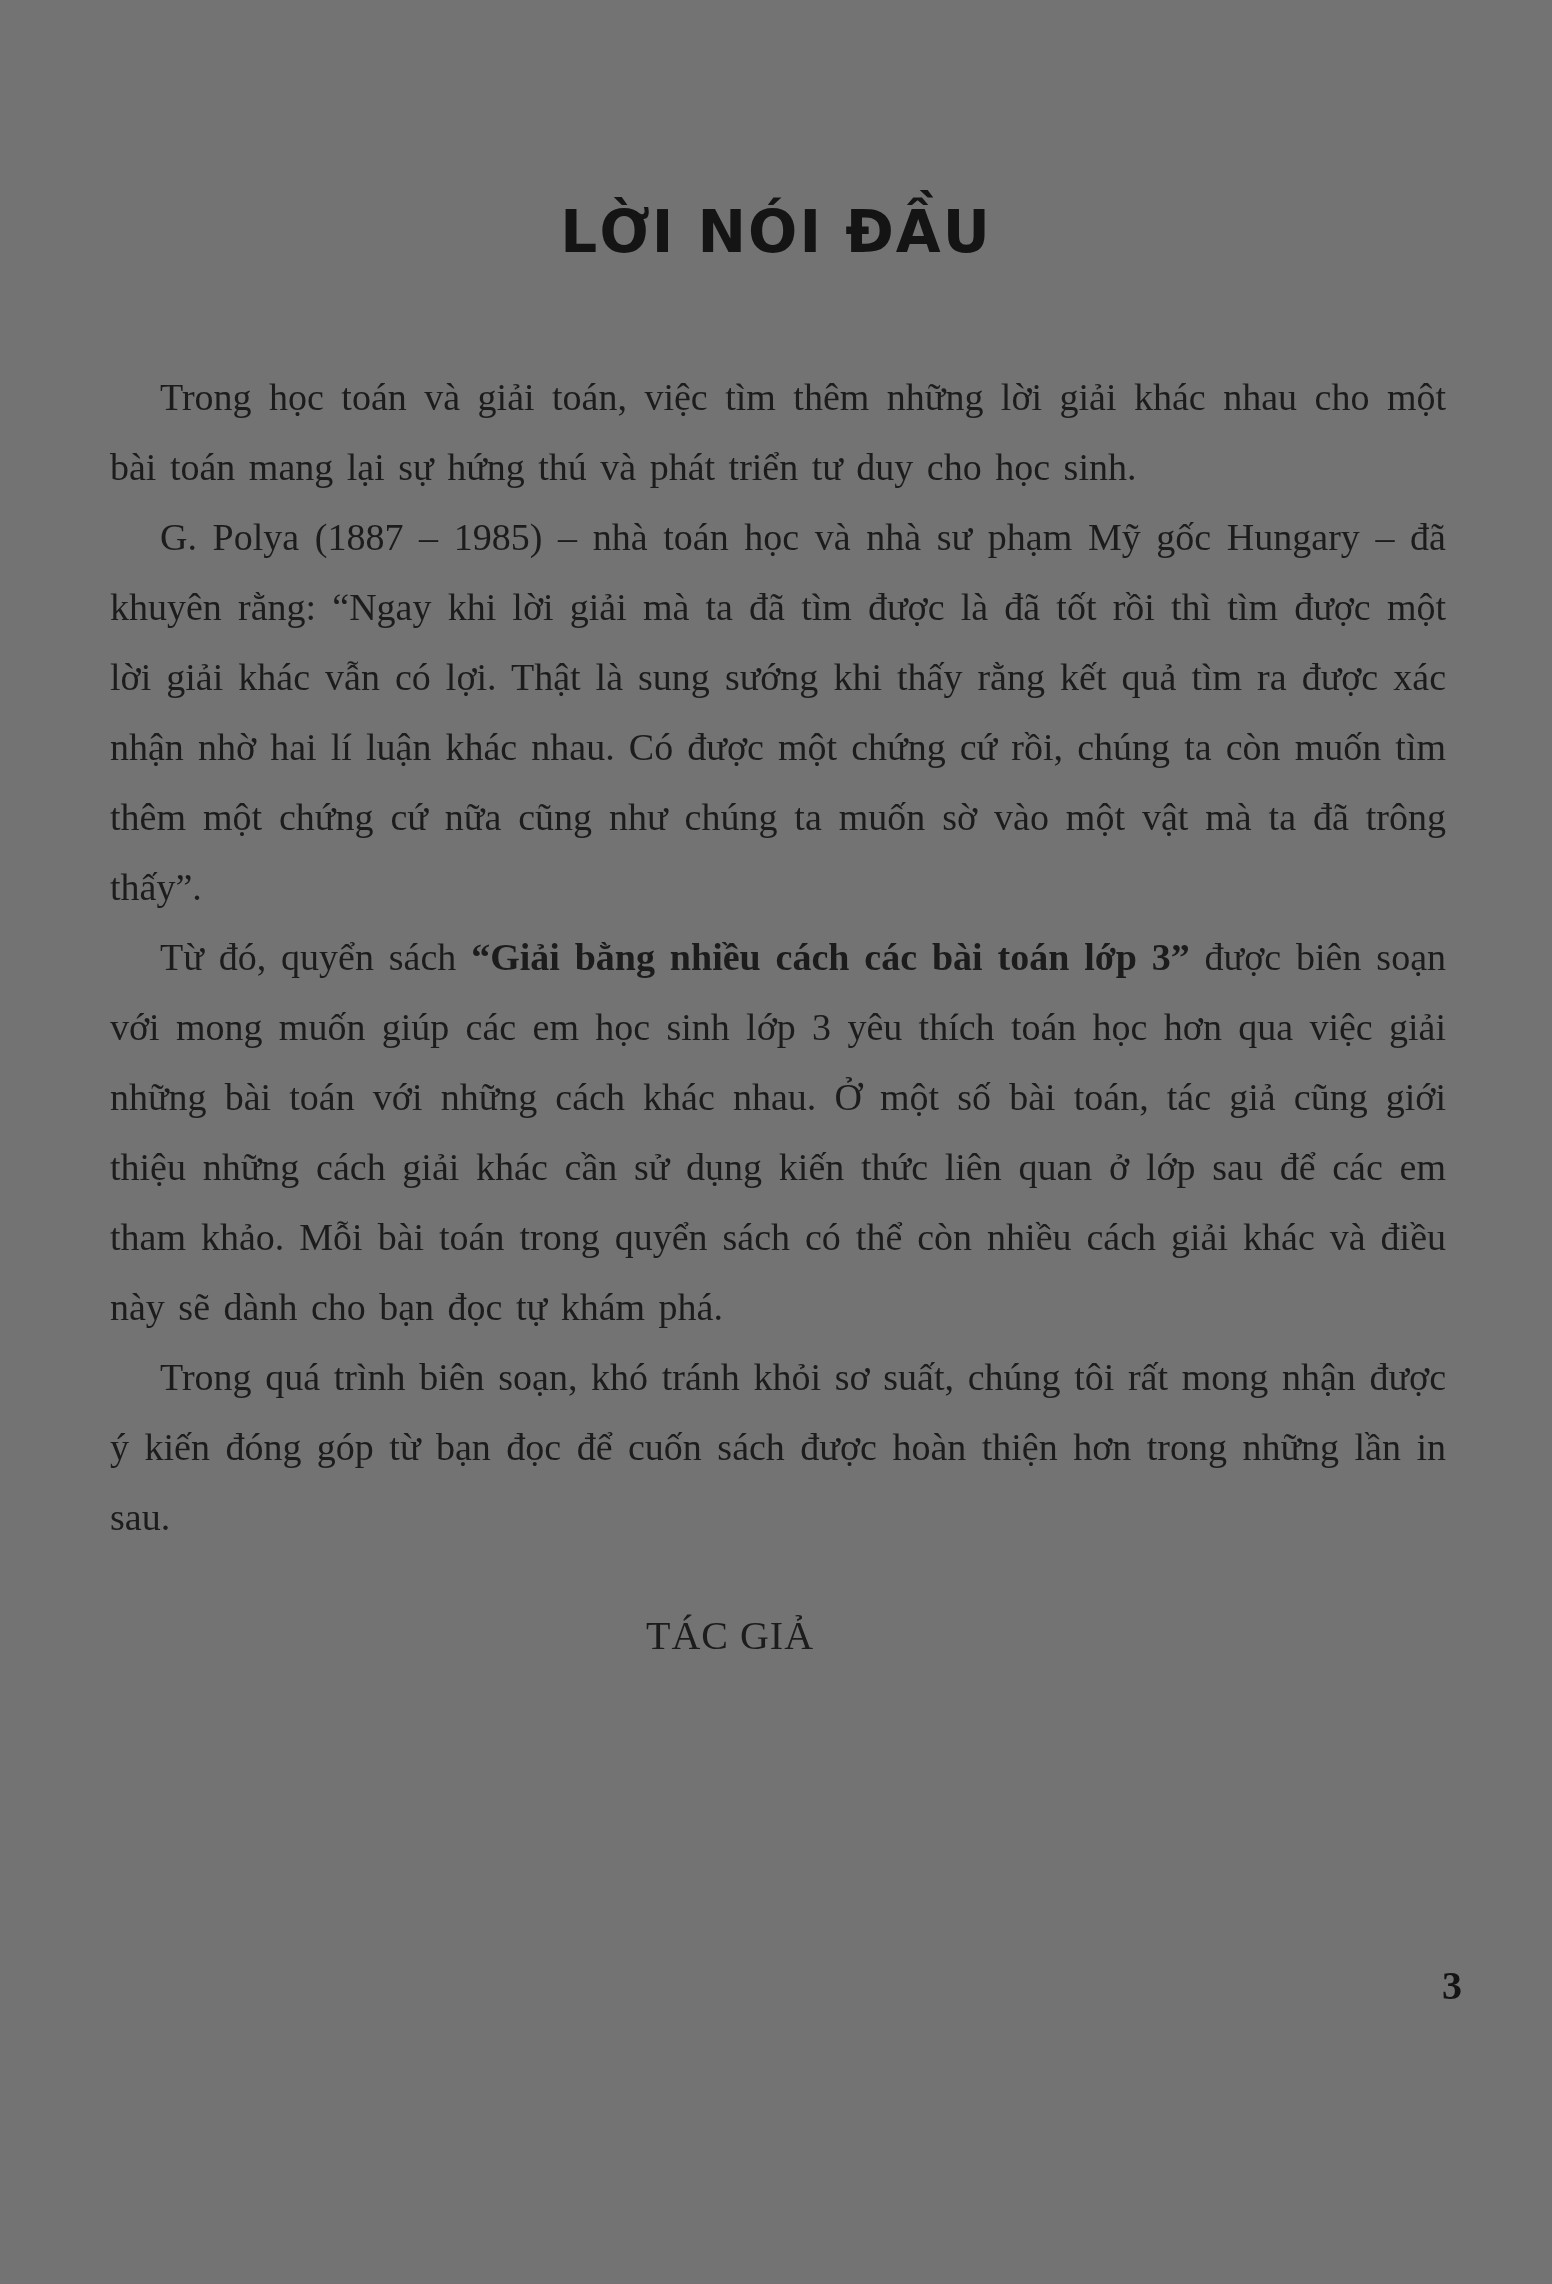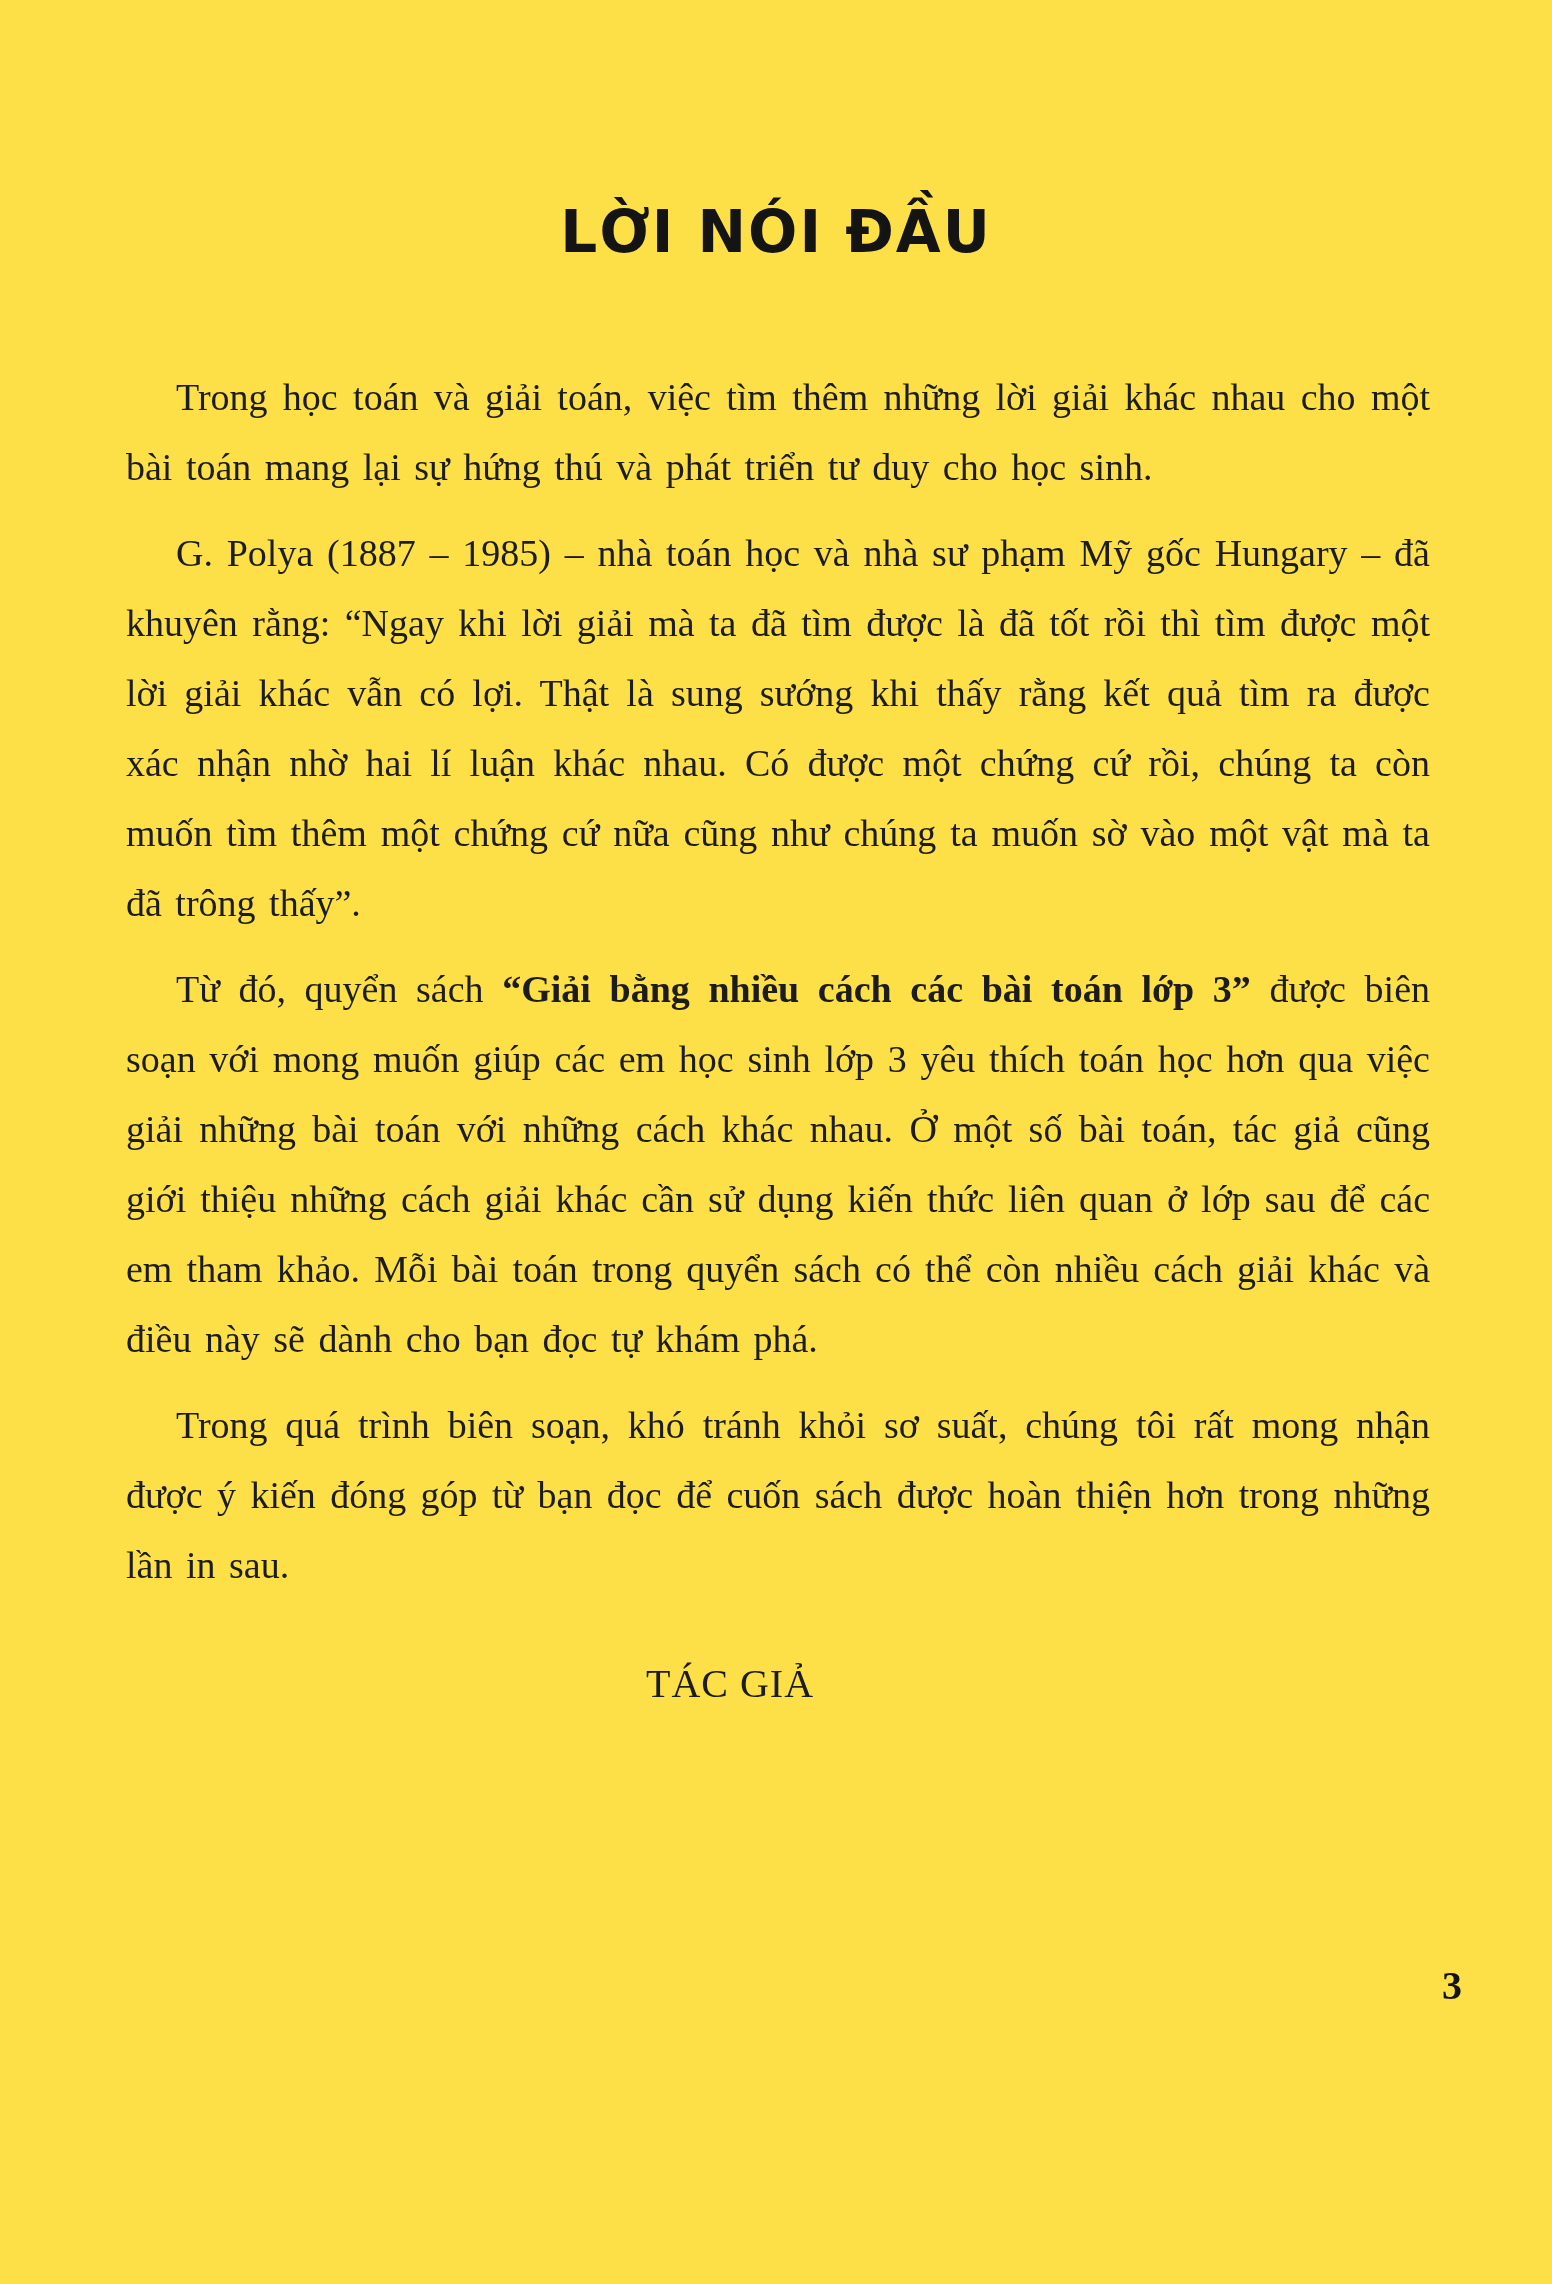--- a/index.html
+++ b/index.html
@@ -4,21 +4,21 @@
 <style>
   html, body {
     margin: 0;
     padding: 0;
     background: #ffffff;
   }
   .page {
     position: relative;
     width: 1552px;
     height: 2284px;
-    background: #fde047;
+    background: #737373;
     overflow: hidden;
     font-family: "Liberation Serif", serif;
     color: #1c1c1c;
     box-sizing: border-box;
     padding-top: 198px;
   }
   .page-title {
     margin: 0 0 96px 0;
     text-align: center;
     font-family: "DejaVu Sans", sans-serif;
@@ -28,21 +28,21 @@
     color: #141414;
   }
   .content {
     margin: 0 106px 0 110px;
     font-size: 38px;
     line-height: 70px;
     text-align: justify;
     word-spacing: 4px;
   }
   .content p {
-    margin: 16px;
+    margin: 0;
     text-indent: 50px;
   }
   .bold-inline {
     font-weight: bold;
   }
   .closing-block {
     margin: 52px 106px 0 110px;
   }
   .closing-line {
     text-align: right;

